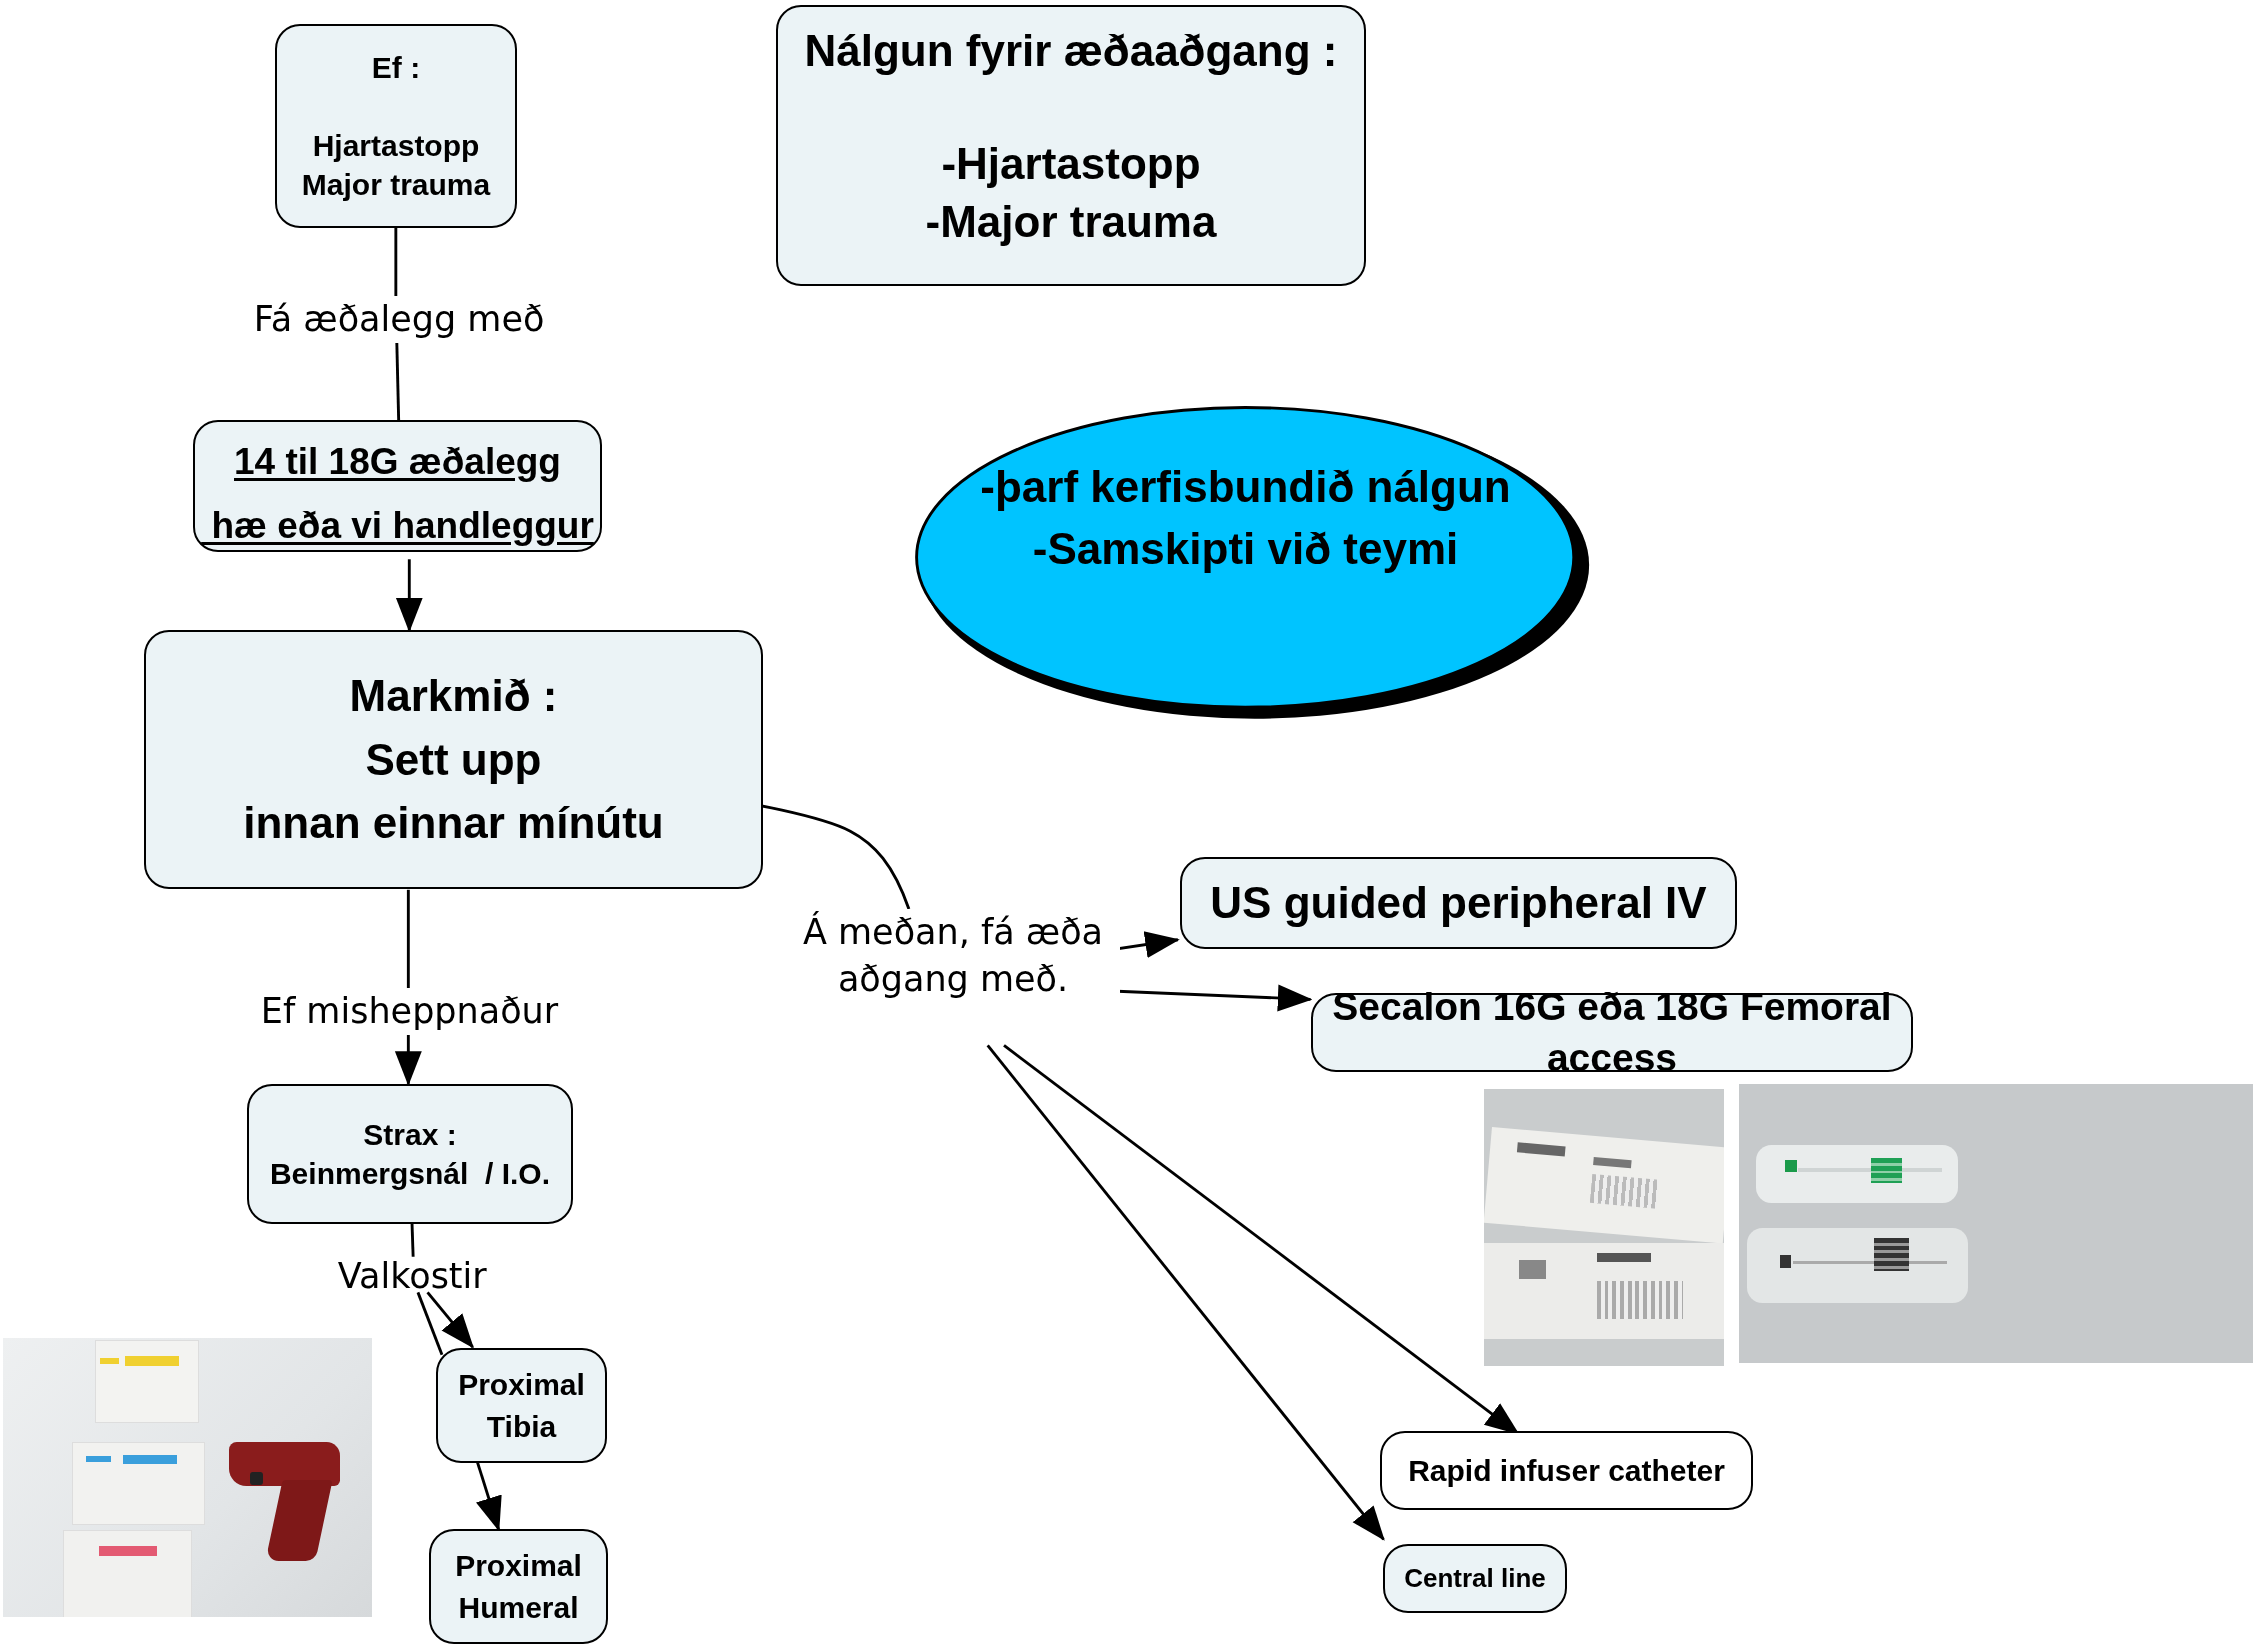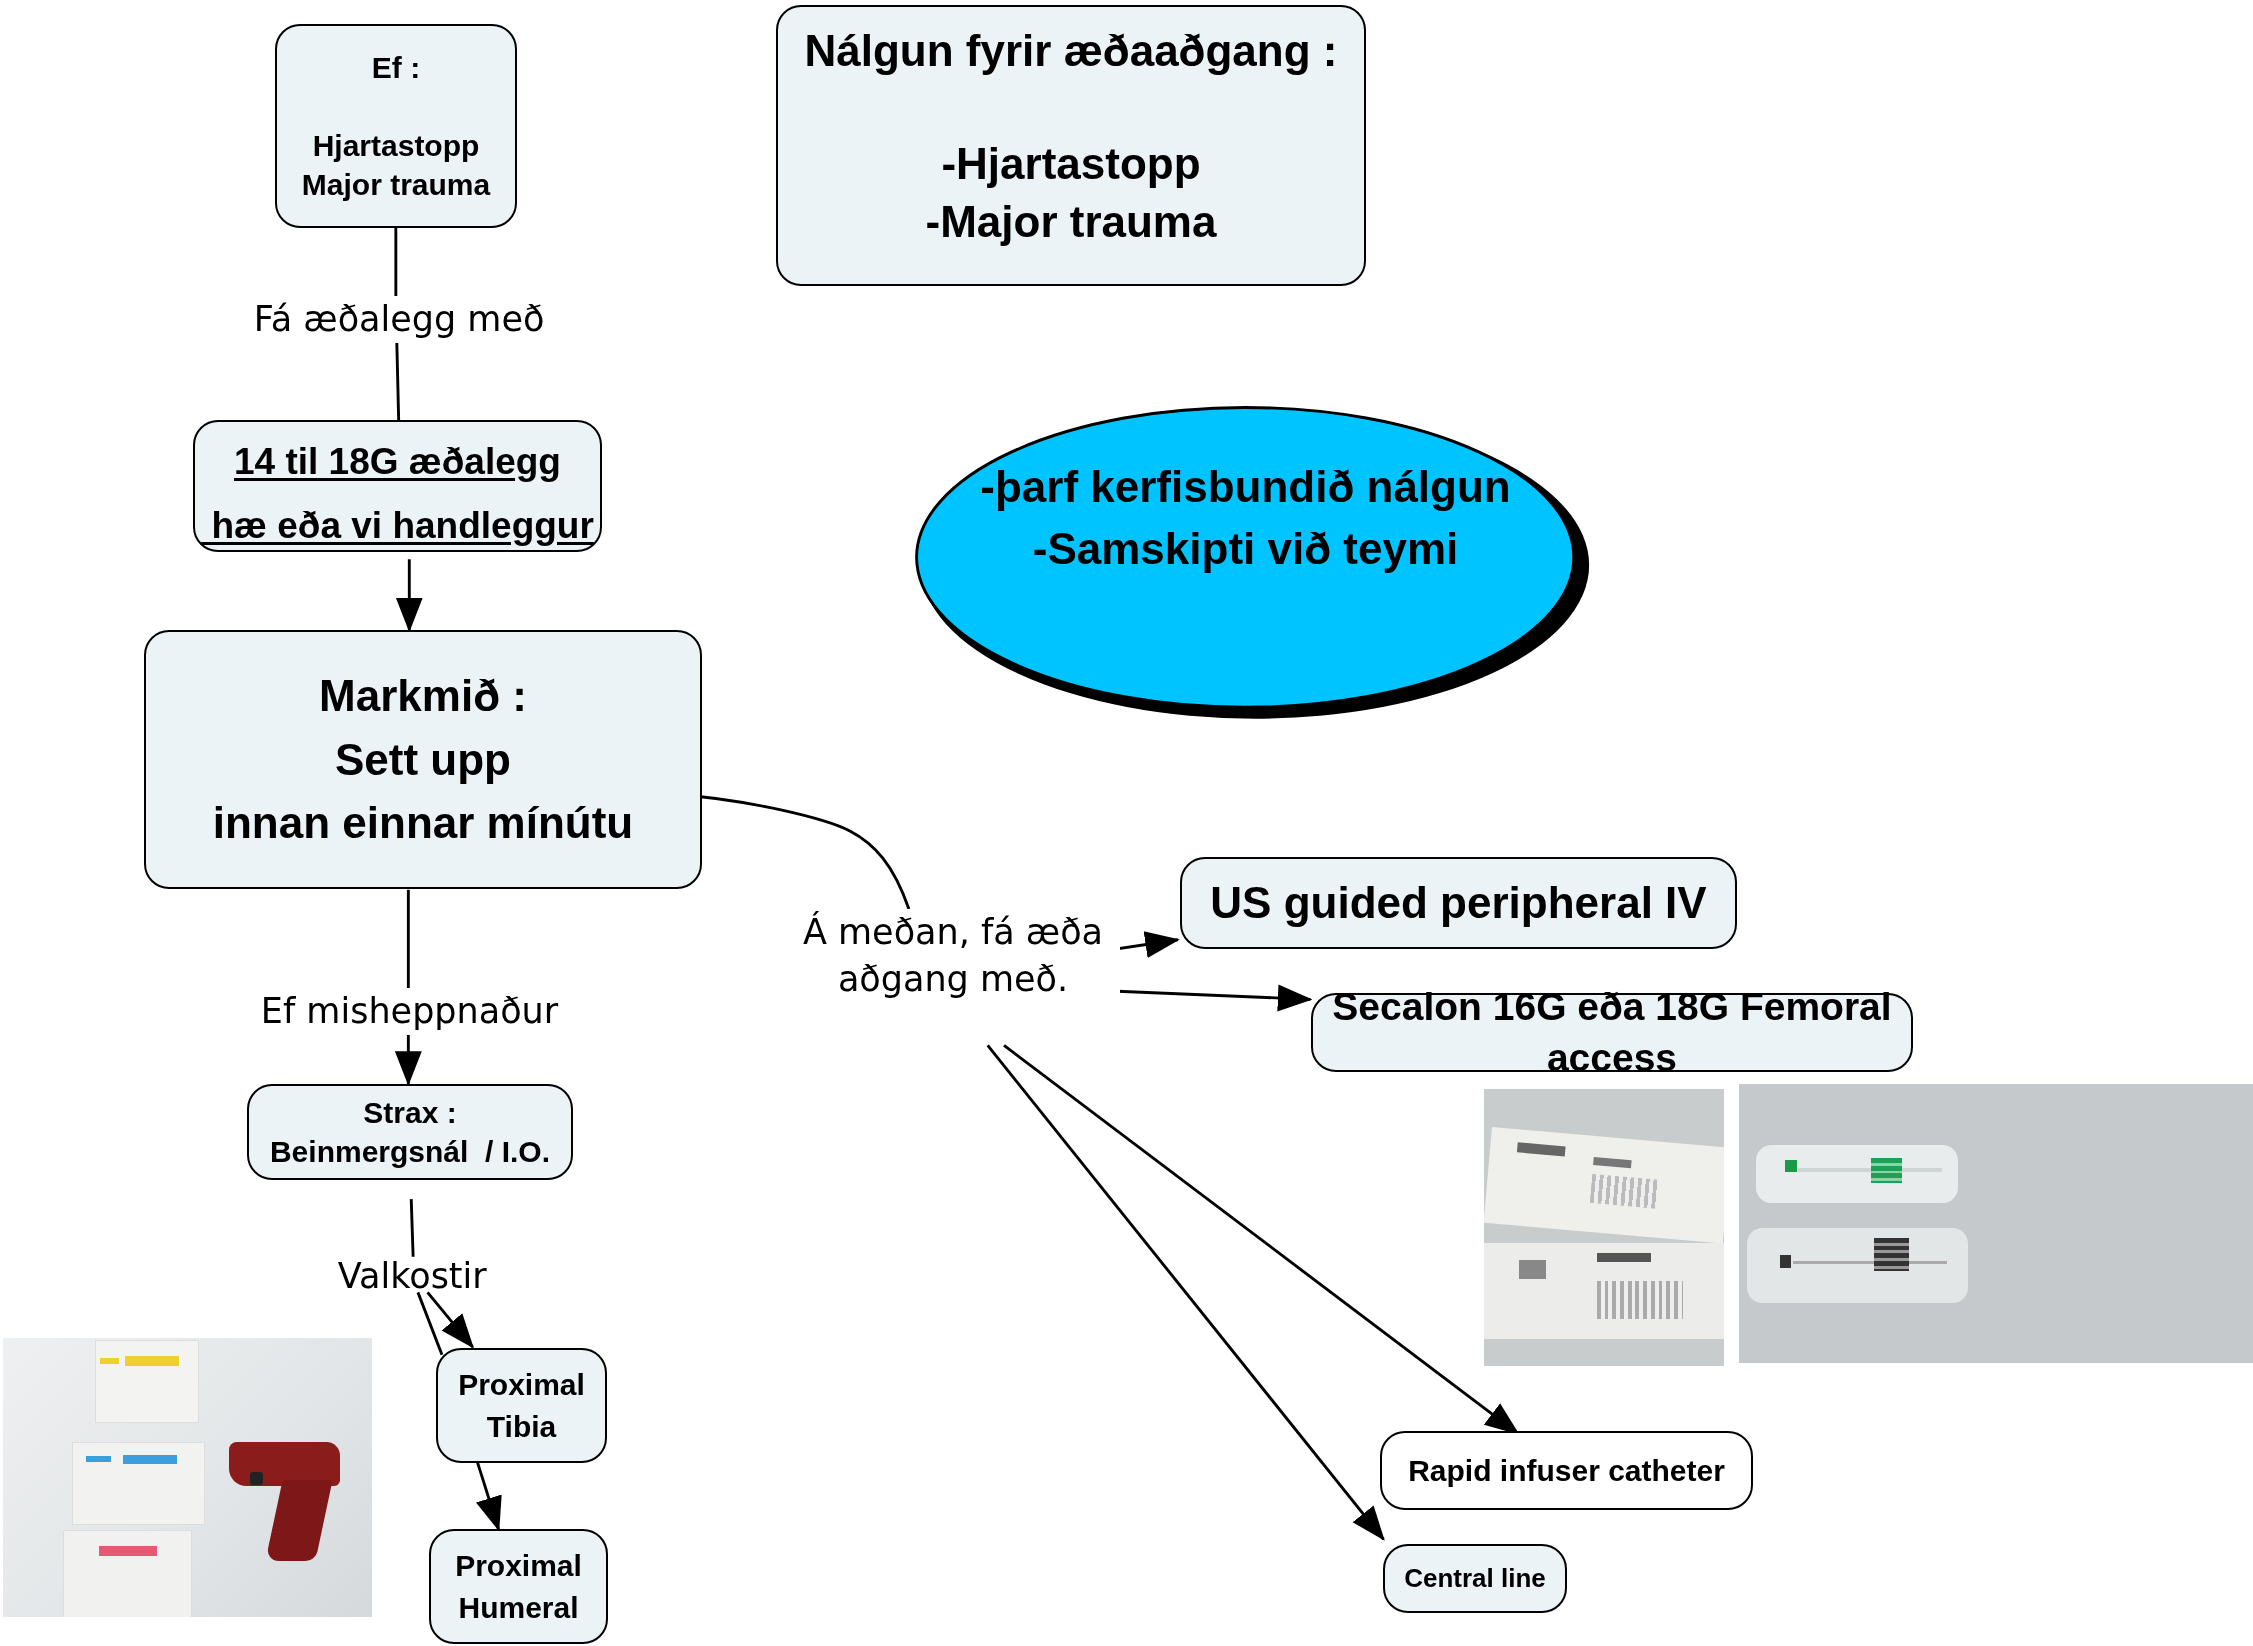--- a/index.html
+++ b/index.html
@@ -76,36 +76,36 @@
 
 <div class="lbl" style="left:250px;top:296px;font-size:35px;padding:0 3.8px;">
   <span>Fá æðalegg með</span>
 </div>
 
 <div class="node" style="left:193px;top:420px;width:409px;height:132px;font-size:37px;">
   <span class="u">14 til 18G æðalegg</span>
   <span class="u" style="white-space:pre;"> hæ eða vi handleggur</span>
 </div>
 
-<div class="node bold" style="left:144px;top:630px;width:558px;height:259px;font-size:44px;line-height:1.45;">
+<div class="node bold" style="left:144px;top:630px;width:619px;height:259px;font-size:44px;line-height:1.45;">
   <span>Markmið :</span>
   <span>Sett upp</span>
   <span>innan einnar mínútu</span>
 </div>
 
 <div style="position:absolute;left:917px;top:456px;width:657px;text-align:center;font-family:'Liberation Sans',sans-serif;font-weight:bold;font-size:44px;line-height:1.4;">
   <span style="display:block;">-þarf kerfisbundið nálgun</span>
   <span style="display:block;">-Samskipti við teymi</span>
 </div>
 
 <div class="lbl" style="left:257px;top:988px;font-size:35px;padding:0 3.8px;">
   <span>Ef misheppnaður</span>
 </div>
 
-<div class="node" style="left:247px;top:1084px;width:326px;height:96px;font-size:30px;">
+<div class="node" style="left:247px;top:1084px;width:326px;height:140px;font-size:30px;">
   <span class="bold">Strax :</span>
   <span style="white-space:pre;">Beinmergsnál  / I.O.</span>
 </div>
 
 <div class="lbl" style="left:334px;top:1253px;font-size:35px;padding:0 3.8px;background:transparent;">
   <span>Valkostir</span>
 </div>
 
 <div class="node" style="left:436px;top:1348px;width:171px;height:115px;font-size:30px;line-height:1.4;">
   <span>Proximal</span>

